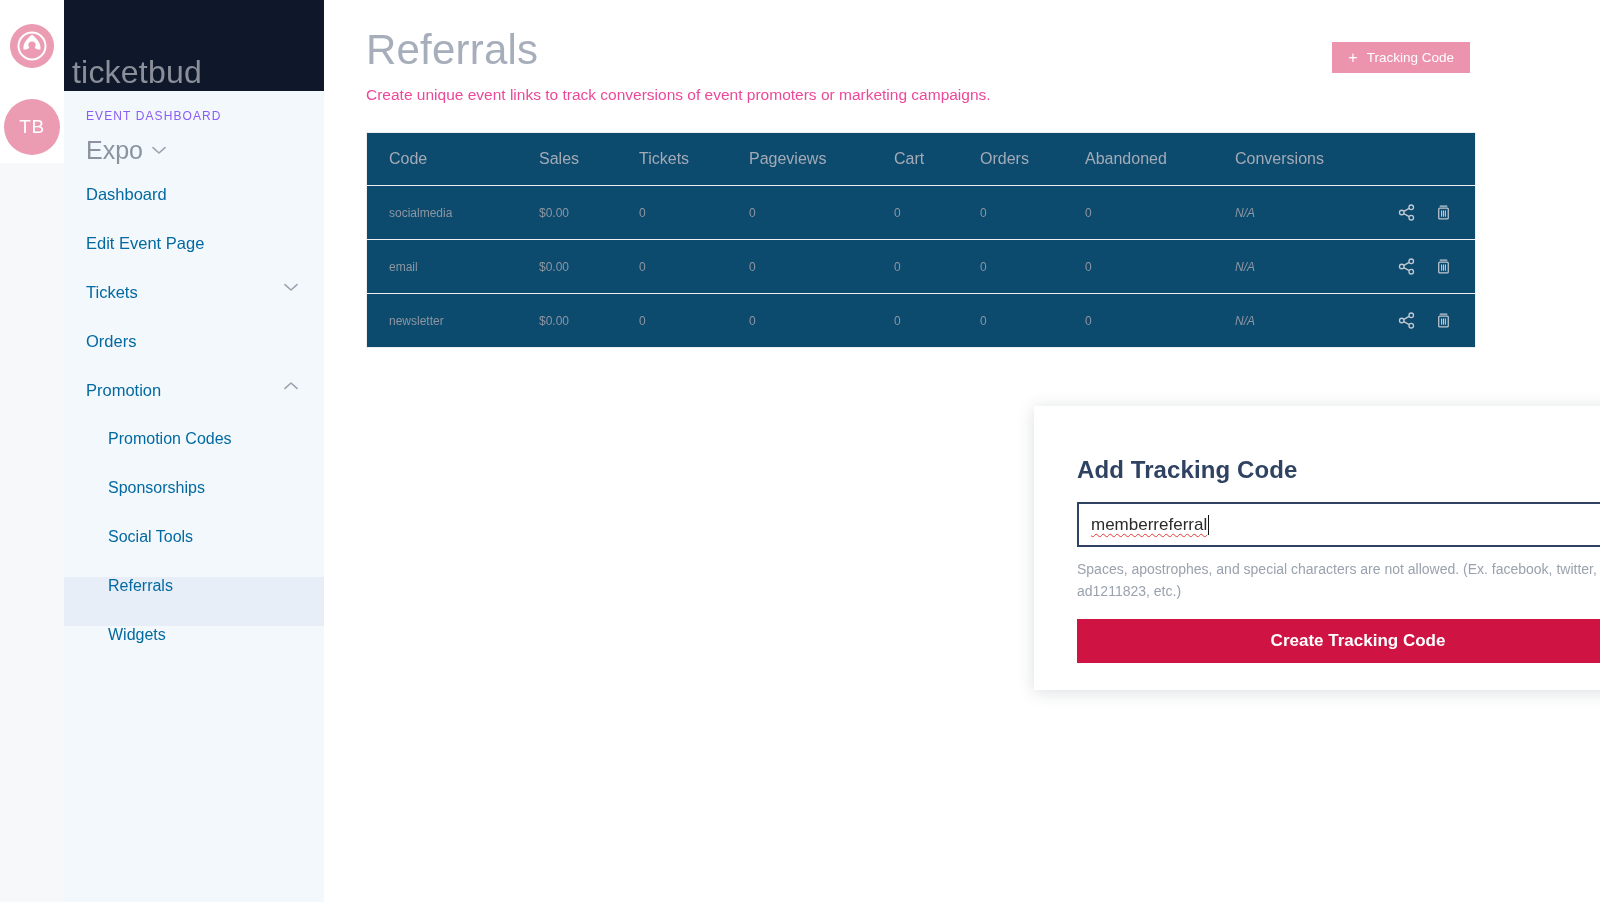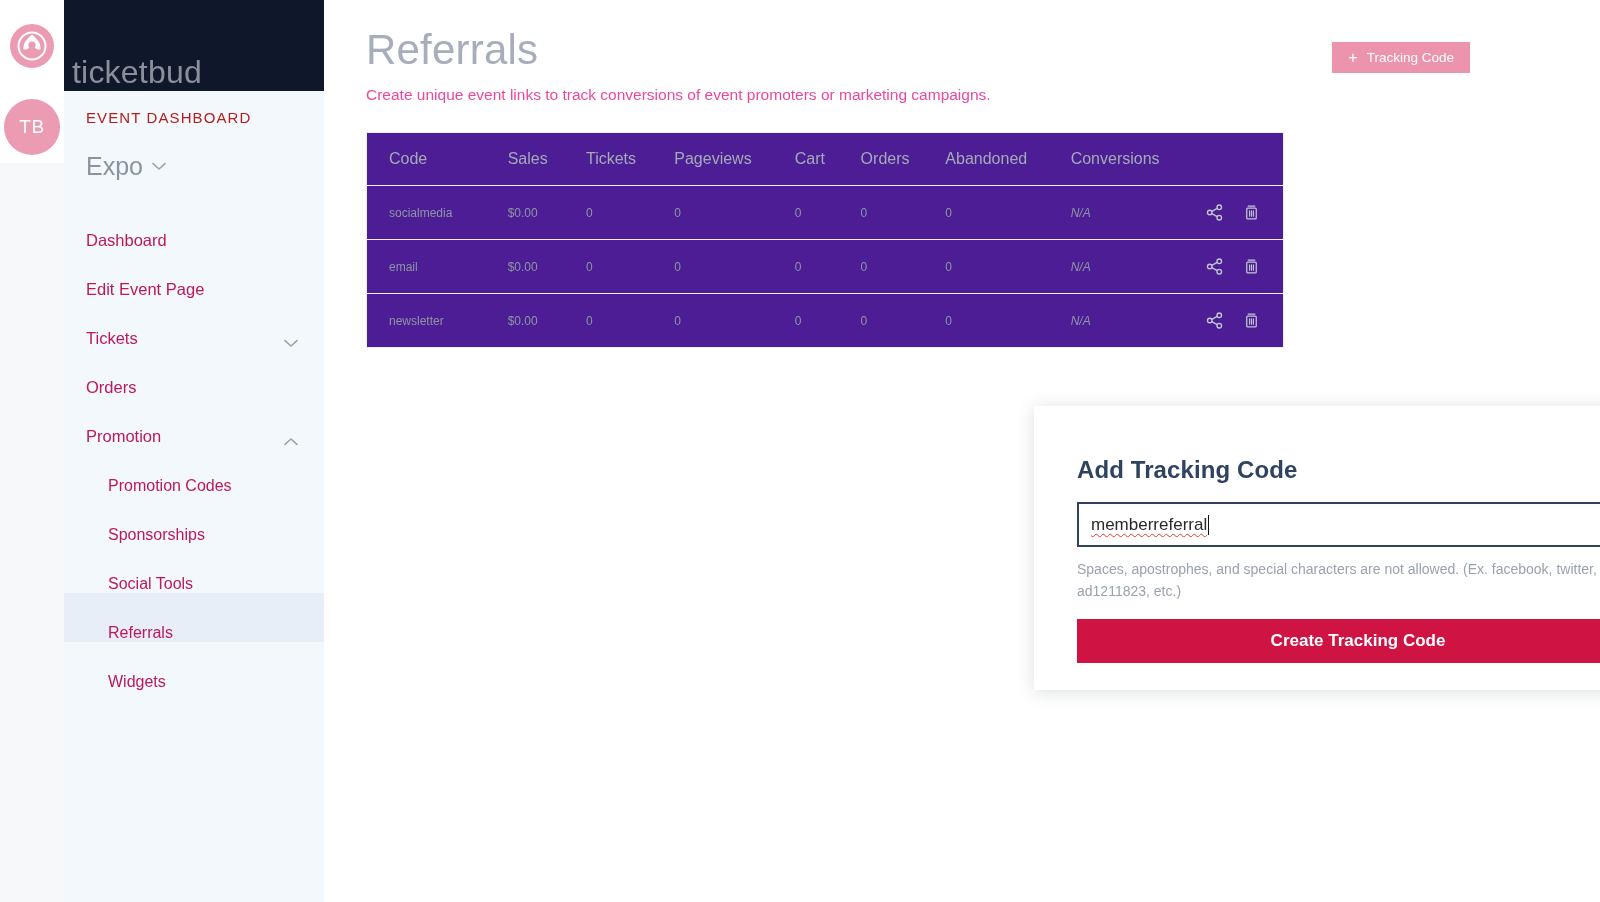--- a/index.html
+++ b/index.html
@@ -25,31 +25,31 @@
     display: flex; align-items: center; justify-content: center;
     font-size: 19px; letter-spacing: .5px;
   }
 
   
   .sidebar { width: 260px; flex: 0 0 260px; height: 902px; background: #f2f8fb; position: relative; }
   .sidebar-top { height: 91px; background: #0f172a; display: flex; align-items: flex-end; padding-left: 8px; }
   .brand-word { font-size: 32px; color: #8a8f99; letter-spacing: .2px; font-weight: 300; }
   .sidebar-body { padding-top: 18px; }
   .section-label {
-    font-size: 15px; letter-spacing: 1.1px; color: #b91c1c;
-    padding: 0 0 0 22px; margin-bottom: 26px; text-transform: uppercase;
+    font-size: 12px; letter-spacing: 1.1px; color: #8b5cf6;
+    padding: 0 0 0 22px; margin-bottom: 13px; text-transform: uppercase;
   }
   .event-switch {
     display: flex; align-items: center; gap: 9px;
     padding: 0 22px 0 22px; margin-bottom: 20px; cursor: pointer;
   }
   .event-switch .ev-name { font-size: 25px; color: #8c93a0; font-weight: 300; }
   .nav-item {
-    height: 49px; display: flex; align-items: flex-end; justify-content: space-between;
-    padding: 0 26px 0 22px; color: #be185d; font-size: 16.5px; cursor: pointer;
+    height: 49px; display: flex; align-items: flex-start; justify-content: space-between;
+    padding: 0 26px 0 22px; color: #0369a1; font-size: 16.5px; cursor: pointer;
   }
   .nav-item.sub { padding-left: 44px; font-size: 16px; }
   .nav-item.active { background: #e8eef7; }
   .chev { width: 14px; height: 9px; flex: 0 0 14px; }
   .chev svg { display: block; }
 
   
   .main { flex: 1 1 auto; height: 902px; background: #ffffff; position: relative; padding: 0 0 0 0; }
   .page-head { padding: 26px 0 0 42px; }
   .page-title { font-size: 42px; font-weight: 300; color: #a7aebb; letter-spacing: .2px; line-height: 1.15; }
@@ -57,21 +57,21 @@
   .primary-btn {
     position: absolute; top: 42px; right: 130px;
     background: #ec93ad; color: #ffffff; border: none;
     height: 31px; padding: 0 16px; font-size: 13.5px;
     display: flex; align-items: center; gap: 9px; cursor: pointer;
     font-family: "Liberation Sans", sans-serif;
   }
   .primary-btn .plus { font-size: 16px; line-height: 1; }
 
   
-  .table-wrap { margin: 28px 8px 0 42px; width: 918px; border: 1px solid #eceef1; background: #4c1d95; }
+  .table-wrap { margin: 28px 8px 0 42px; width: 1110px; border: 1px solid #eceef1; background: #0c4a6e; }
   table { width: 100%; border-collapse: collapse; }
   thead th {
     text-align: left; font-weight: 400; font-size: 16px; color: #a4abb6;
     padding: 17px 0 17px 0; border-bottom: 1px solid #eef0f3;
   }
   tbody td {
     font-size: 12px; color: #8e96a2; padding: 17px 0; border-bottom: 1px solid #eef0f3;
   }
   tbody tr:last-child td { border-bottom: none; }
   .c-code   { width: 172px; padding-left: 22px !important; }

